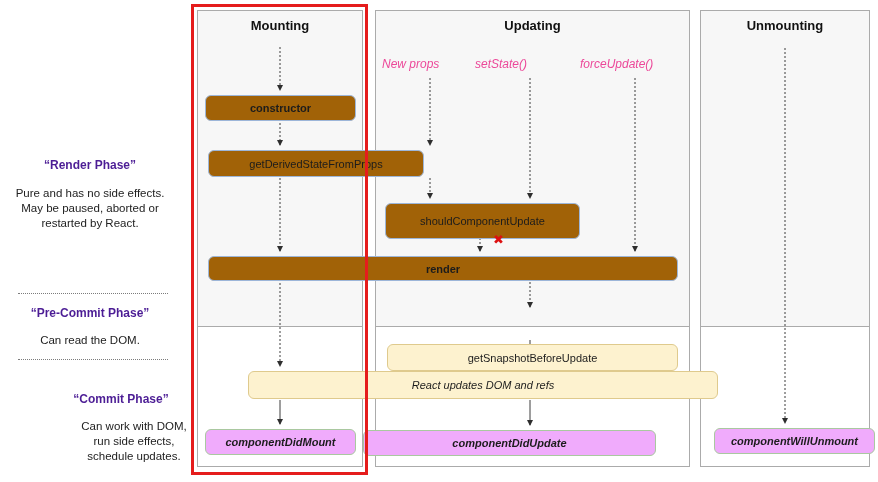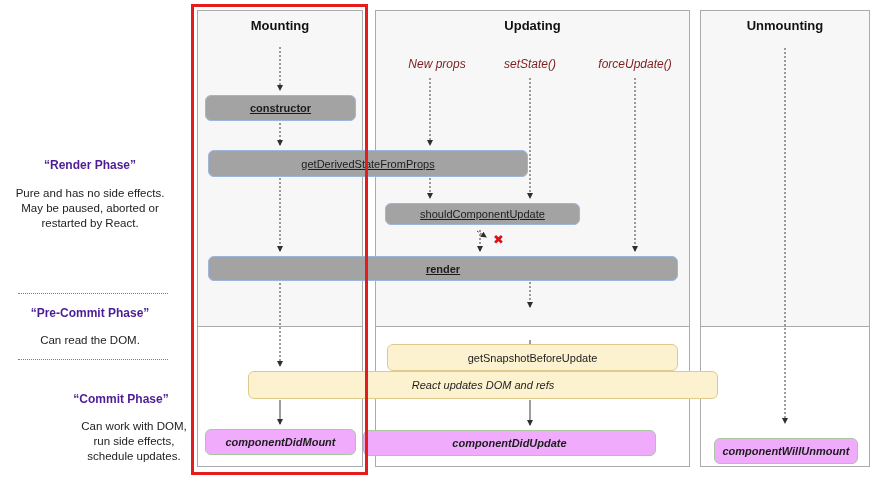--- a/index.html
+++ b/index.html
@@ -25,44 +25,44 @@
   .panel-top{width:100%;height:316px;background:#f7f7f7;border-bottom:1px solid #ababab;box-sizing:border-box;}
   #panel-mounting{left:197px;width:166px;}
   #panel-updating{left:375px;width:315px;}
   #panel-unmounting{left:700px;width:170px;}
 
   .col-title{position:absolute;top:18px;text-align:center;font-size:13px;font-weight:bold;color:#111;}
   #title-mounting{left:197px;width:166px;}
   #title-updating{left:375px;width:315px;}
   #title-unmounting{left:700px;width:170px;}
 
-  .trigger{position:absolute;top:57px;width:110px;text-align:center;font-size:12px;font-style:italic;color:#7f1d1d;}
+  .trigger{position:absolute;top:57px;width:110px;font-size:12px;font-style:italic;color:#ec4899;}
   #trigger-newprops{left:382px;}
   #trigger-setstate{left:475px;}
   #trigger-forceupdate{left:580px;}
 
   
   #mounting-highlight{position:absolute;left:191px;top:4px;width:177px;height:471px;border:3px solid #e51c1c;box-sizing:border-box;z-index:6;pointer-events:none;}
 
   
   .node{position:absolute;display:flex;align-items:center;justify-content:center;font-size:11px;border-radius:6px;border:1px solid;box-sizing:border-box;z-index:4;text-align:center;}
-  .node.blue{background:#a3a3a3;border-color:#9db6d9;text-decoration:underline;}
+  .node.blue{background:#a16207;border-color:#9db6d9;}
   .node.yellow{background:#fdf2cf;border-color:#dfca8d;}
   .node.green{background:#f0abfc;border-color:#a9c8a0;font-style:italic;}
   .node.bold{font-weight:bold;}
   .node.italic{font-style:italic;margin-left:40px;}
   #node-constructor{left:205px;top:95px;width:151px;height:26px;}
-  #node-gdsfp{left:208px;top:150px;width:320px;height:27px;}
-  #node-scu{left:385px;top:203px;width:195px;height:22px;}
+  #node-gdsfp{left:208px;top:150px;width:216px;height:27px;}
+  #node-scu{left:385px;top:203px;width:195px;height:36px;}
   #node-render{left:208px;top:256px;width:470px;height:25px;}
   #node-gsbu{left:387px;top:312px;width:291px;height:27px;margin-top:32px;}
   #node-react-updates{left:208px;top:371px;width:470px;height:28px;}
   #node-cdm{left:205px;top:429px;width:151px;height:26px;}
   #node-cdu{left:363px;top:430px;width:293px;height:26px;}
-  #node-cwu{left:714px;top:428px;width:144px;height:26px;margin-top:10px;}
+  #node-cwu{left:714px;top:428px;width:161px;height:26px;}
 
   
   #abort-mark{position:absolute;left:493px;top:232px;font-size:13px;font-weight:bold;color:#dd1111;z-index:5;}
 
   
   #flow-arrows{position:absolute;left:0;top:0;z-index:3;pointer-events:none;}
   .arr{stroke:#3d3d3d;stroke-width:1;fill:none;}
   .dash{stroke-dasharray:2 2;}
 </style>
 </head>

